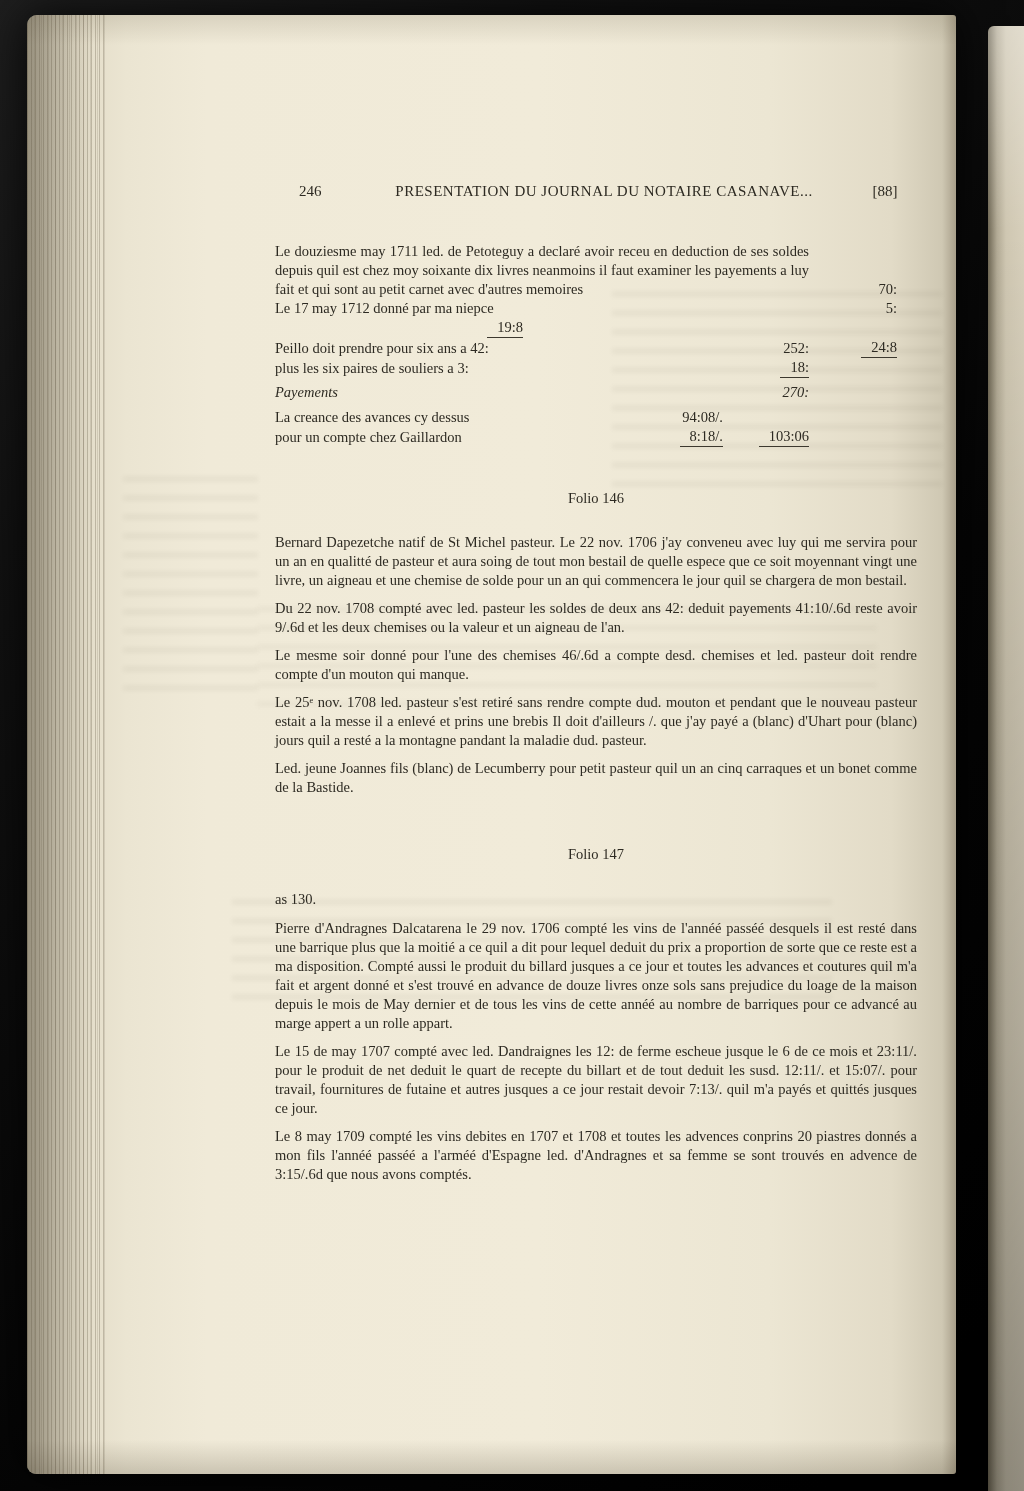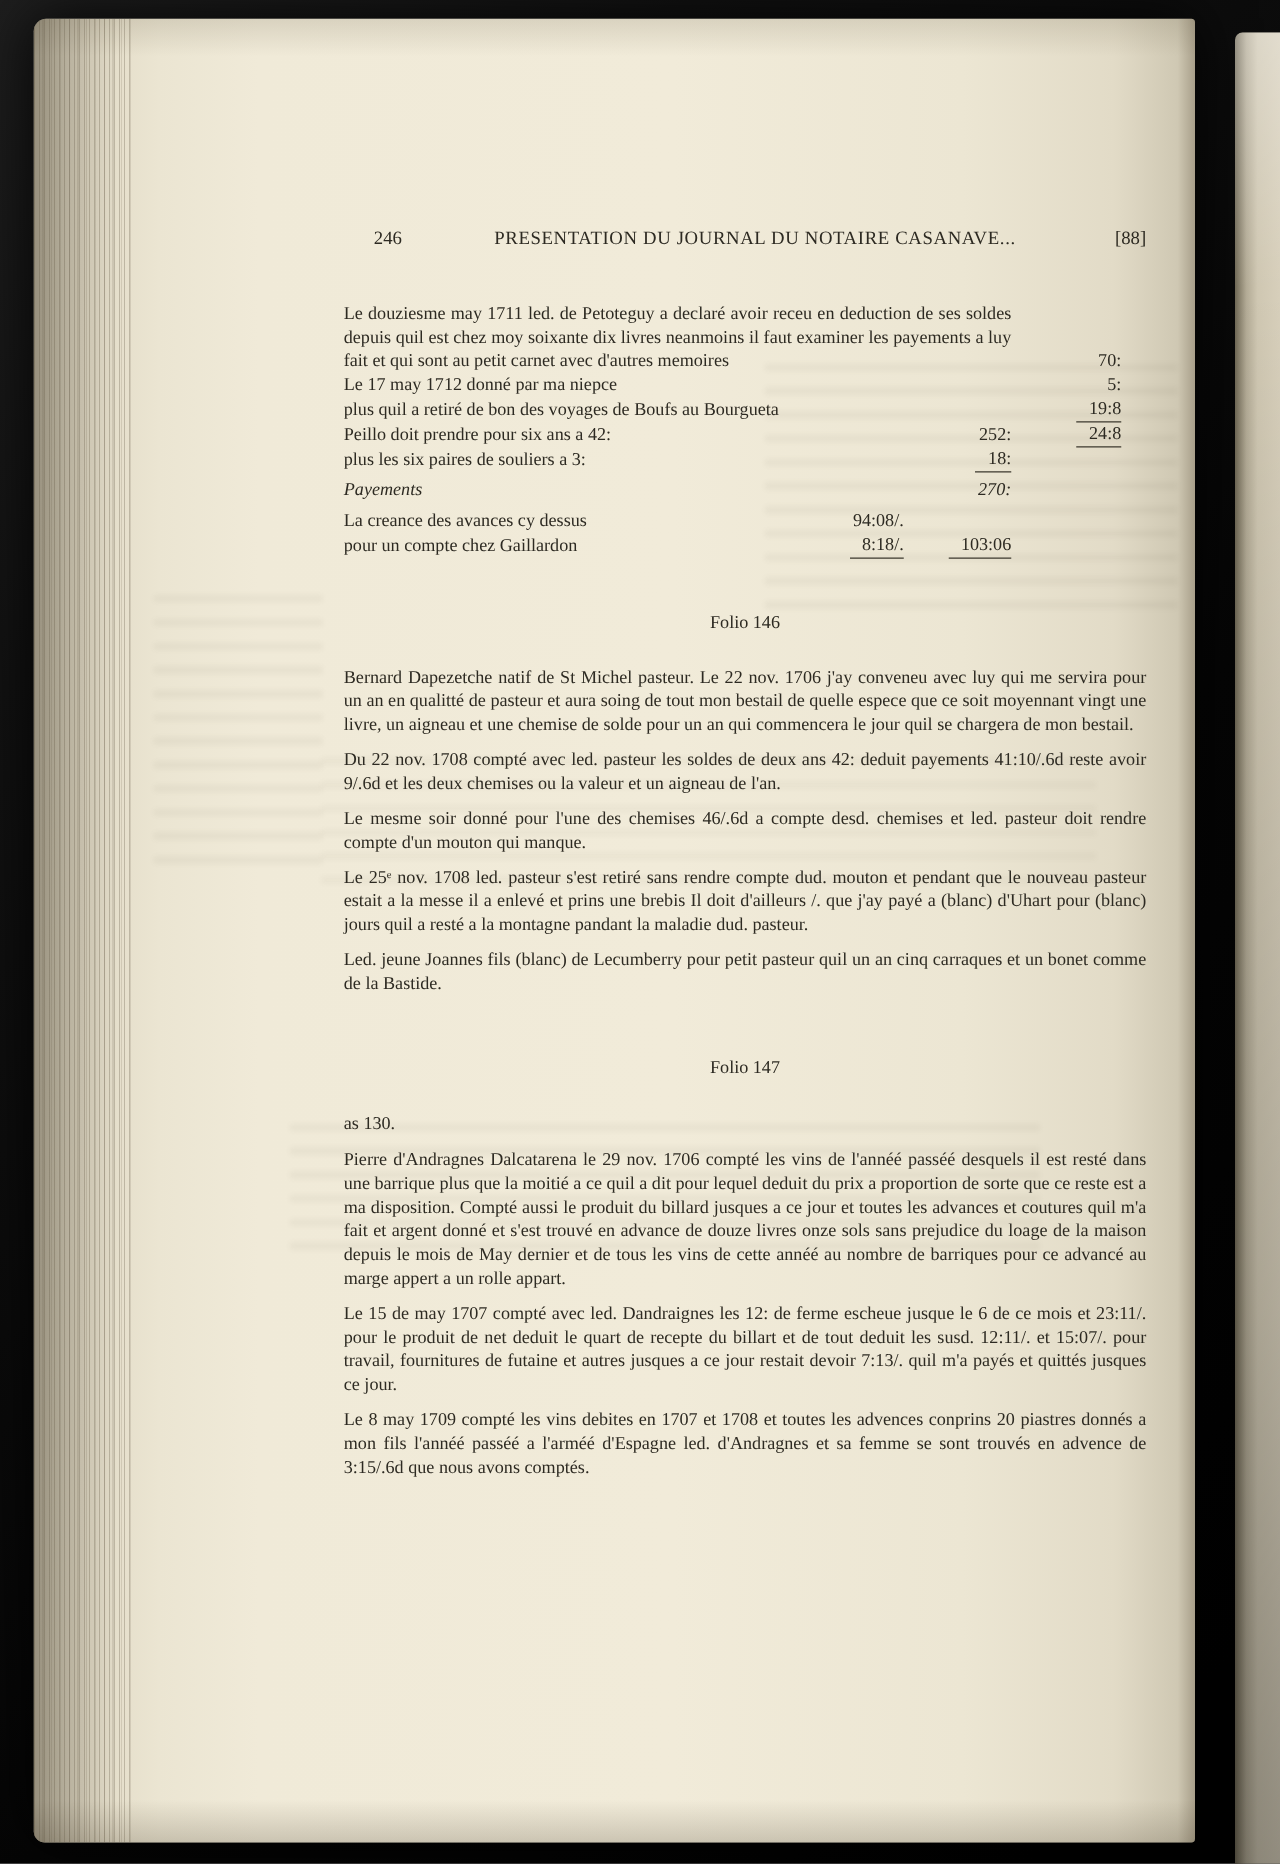--- a/index.html
+++ b/index.html
@@ -56,21 +56,21 @@
   
   .content {
     position: absolute; left: 243px; top: 182px; width: 642px;
     color: #2d2a22; font-size: 14.5px; line-height: 19px;
     text-align: justify;
     margin-left: 32px;
   }
   .header { display: flex; align-items: baseline; margin-bottom: 41px; font-size: 15px; }
   .header .num { width: 80px; padding-left: 24px; text-align: left; }
   .header .title { flex: 1; text-align: center; letter-spacing: .5px; white-space: nowrap; }
-  .header .ref { width: 64px; text-align: right; }
+  .header .ref { width: 64px; text-align: center; }
 
   .acct-row { display: flex; align-items: flex-end; }
   .acct-label { flex: 1; text-align: left; }
   .acct-label.just { text-align: justify; }
   .c1, .c2, .c3 { text-align: right; white-space: nowrap; }
   .c1 { width: 74px; } .c2 { width: 86px; } .c3 { width: 88px; margin-right: 20px; }
   .val { display: inline-block; }
   .ul { border-bottom: 1px solid #3c382e; padding-left: 10px; }
   .mt5 { margin-top: 5px; font-style: italic; } .mt6 { margin-top: 6px; }
 
@@ -108,21 +108,20 @@
     </div>
 
     <div class="acct-row">
       <span class="acct-label">Le 17 may 1712 donné par ma niepce</span>
       <span class="c1"></span>
       <span class="c2"></span>
       <span class="c3"><span class="val">5:</span></span>
     </div>
 
     <div class="acct-row">
-      <span class="acct-label">plus quil a retiré de bon des voyages de Boufs au Bourgueta</span>
       <span class="c1"></span>
       <span class="c2"></span>
       <span class="c3"><span class="val ul">19:8</span></span>
     </div>
 
     <div class="acct-row">
       <span class="acct-label">Peillo doit prendre pour six ans a 42:</span>
       <span class="c1"></span>
       <span class="c2"><span class="val">252:</span></span>
       <span class="c3"><span class="val ul">24:8</span></span>

